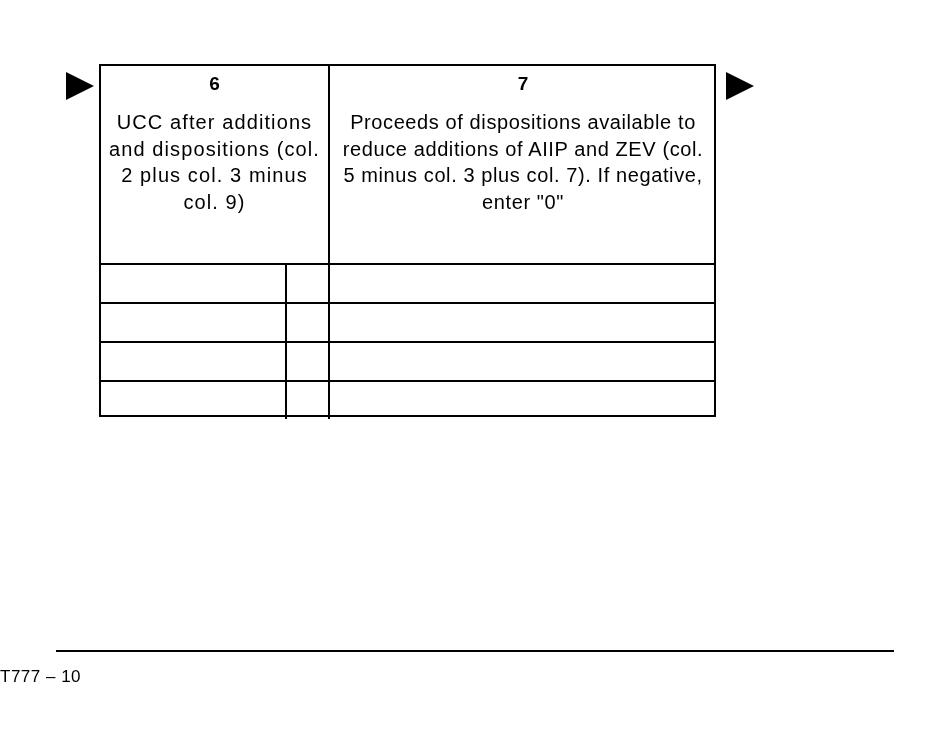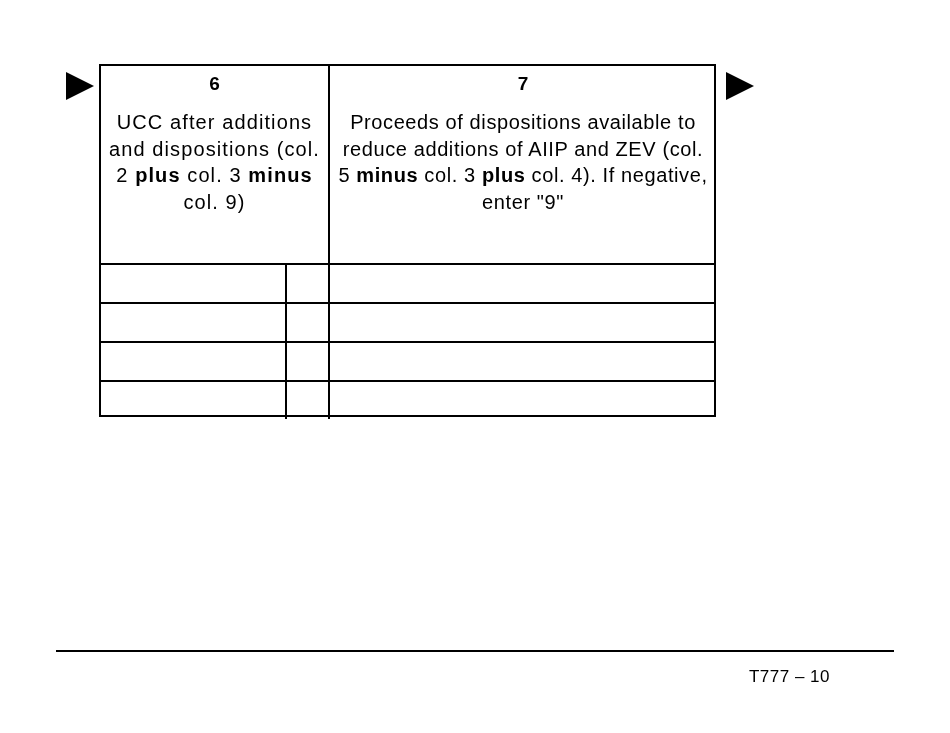--- a/index.html
+++ b/index.html
@@ -11,46 +11,46 @@
     #arrow-left { left: 66px; top: 72px; }
     #arrow-right { left: 726px; top: 72px; }
     .tbl { position: absolute; left: 99px; top: 64px; width: 617px; height: 353px;
            border: 2px solid #000; box-sizing: border-box; }
     .hdr { position: absolute; top: 0; height: 198px; box-sizing: border-box; text-align: center; }
     #hdr6 { left: 0; width: 229px; border-right: 2px solid #000; }
     #hdr7 { left: 229px; width: 386px; }
     .colnum { font-weight: bold; font-size: 19px; margin-top: 7px; line-height: 22px; }
     .desc { font-size: 20px; line-height: 26.5px; margin-top: 14px; letter-spacing: 0.6px; padding: 0 6px; }
     #hdr6 .desc { letter-spacing: 1.1px; }
-    .desc b { font-weight: bold; text-align: center; }
+    .desc b { font-weight: normal; text-align: center; }
     .row { position: absolute; left: 0; width: 613px; height: 39px; box-sizing: border-box;
            border-top: 2px solid #000; }
     .cell { position: absolute; top: 0; height: 100%; box-sizing: border-box; }
     .c-a { left: 0; width: 186px; border-right: 2px solid #000; }
     .c-b { left: 186px; width: 43px; border-right: 2px solid #000; }
     .c-c { left: 229px; width: 384px; }
     .footer-rule { position: absolute; left: 56px; top: 650px; width: 838px; height: 0;
                    border-top: 2px solid #000; }
-    .footer-text { position: absolute; left: 0; width: 830px; top: 667px; text-align: right;
+    .footer-text { position: absolute; left: 0; width: 830px; top: 667px; text-align: left;
                    font-size: 17px; letter-spacing: 0.5px; }
   </style>
 </head>
 <body>
 
 <div id="arrow-left" class="arrow"></div>
 <div id="arrow-right" class="arrow"></div>
 
 <div class="tbl">
   <div id="hdr6" class="hdr">
     <div class="colnum">6</div>
     <div class="desc"><span>UCC after additions and dispositions (col. 2 </span><b>plus</b><span> col. 3 </span><b>minus</b><span> col. 9)</span></div>
   </div>
   <div id="hdr7" class="hdr">
     <div class="colnum">7</div>
-    <div class="desc"><span>Proceeds of dispositions available to reduce additions of AIIP and ZEV (col. 5 </span><b>minus</b><span> col. 3 </span><b>plus</b><span> col. 4). If negative, enter "9"</span></div>
+    <div class="desc"><span>Proceeds of dispositions available to reduce additions of AIIP and ZEV (col. 5 </span><b>minus</b><span> col. 3 </span><b>plus</b><span> col. 7). If negative, enter "0"</span></div>
   </div>
 
   <div class="row" style="top:197px">
     <div class="cell c-a"></div>
     <div class="cell c-b"></div>
     <div class="cell c-c"></div>
   </div>
   <div class="row" style="top:236px">
     <div class="cell c-a"></div>
     <div class="cell c-b"></div>

